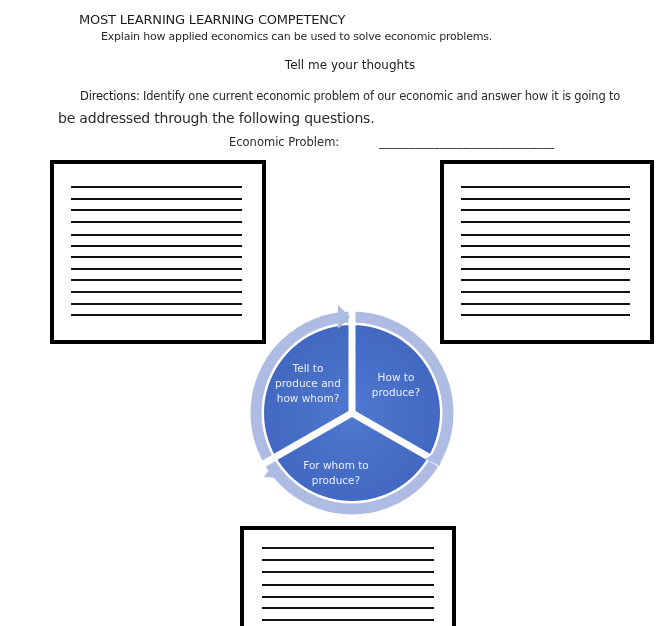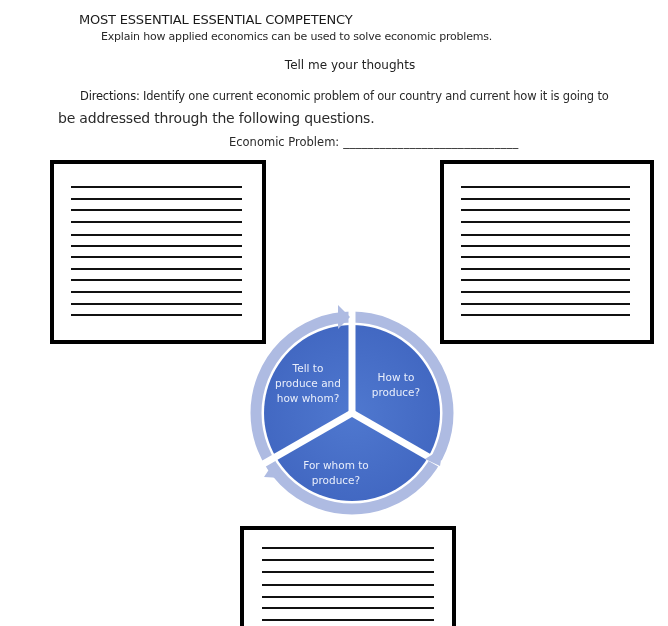--- a/index.html
+++ b/index.html
@@ -9,40 +9,40 @@
       font-family: "DejaVu Sans", sans-serif; color: #1a1a1a;
     }
     .abs { position: absolute; white-space: nowrap; }
     .h1 { left: 79px; top: 12px; font-size: 13px; letter-spacing: -0.2px; }
     .sub { left: 101px; top: 30px; font-size: 11px; color: #2a2a2a; letter-spacing: -0.2px; }
     .tell { left: 0; width: 700px; top: 58px; font-size: 12px; text-align: center; color:#222; }
     .dir { left: 80px; top: 89px; font-size: 11.5px; color:#2a2a2a; letter-spacing: -0.2px; }
     .dir b { font-weight: normal; color:#1a1a1a; }
     .dir2 { left: 58px; top: 110px; font-size: 14px; color:#2a2a2a; letter-spacing: -0.2px; }
     .prob { left: 229px; top: 135px; font-size: 11.5px; color:#2a2a2a; }
-    .prob .blank { letter-spacing: 0.3px; }
+    .prob .blank { letter-spacing: 0.3px; margin-left: 36px; }
     .box {
       position: absolute; background: #fff;
       border: 4px solid #000; box-sizing: border-box;
     }
     .box .ln { position: absolute; height: 1.6px; background: #111; }
     svg.cycle { position: absolute; left: 0; top: 0; }
     .cyc-text {
       position: absolute; color: #e9eefb; font-size: 10.5px; text-align: center;
       line-height: 15px;
     }
   </style>
 </head>
 <body>
 
-<div class="abs h1">MOST ESSENTIAL ESSENTIAL COMPETENCY</div>
+<div class="abs h1">MOST LEARNING LEARNING COMPETENCY</div>
 <div class="abs sub">Explain how applied economics can be used to solve economic problems.</div>
 <div class="abs tell">Tell me your thoughts</div>
 
-<div class="abs dir"><b>Directions:</b><span> Identify one current economic problem of our country  and current how it is going to</span></div>
+<div class="abs dir"><b>Directions:</b><span> Identify one current economic problem of our economic  and answer how it is going to</span></div>
 <div class="abs dir2">be addressed through the following questions.</div>
 
 <div class="abs prob"><span>Economic Problem:</span><span class="blank"> _____________________________</span></div>
 
 <div class="box" style="left:50px; top:160px; width:216px; height:184px;">
   <div class="ln" style="left:17px; right:20px; top:22px;"></div>
   <div class="ln" style="left:17px; right:20px; top:34px;"></div>
   <div class="ln" style="left:17px; right:20px; top:45px;"></div>
   <div class="ln" style="left:17px; right:20px; top:57px;"></div>
   <div class="ln" style="left:17px; right:20px; top:70px;"></div>

